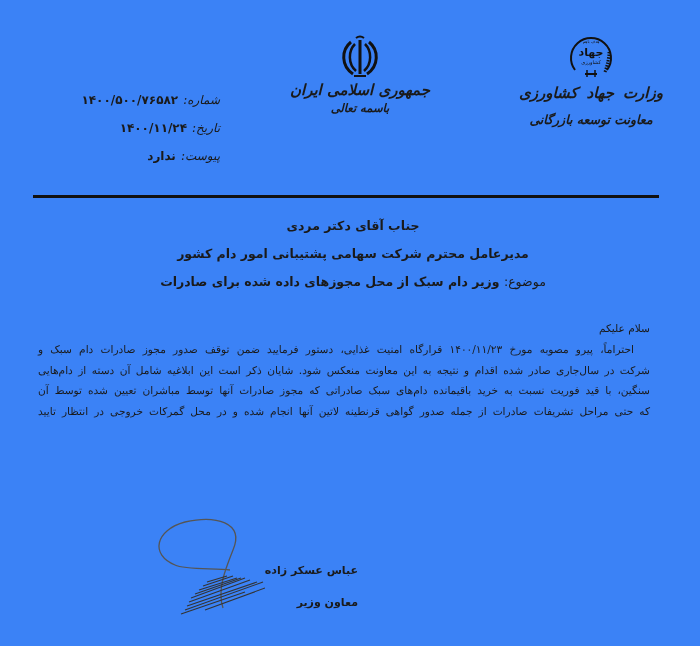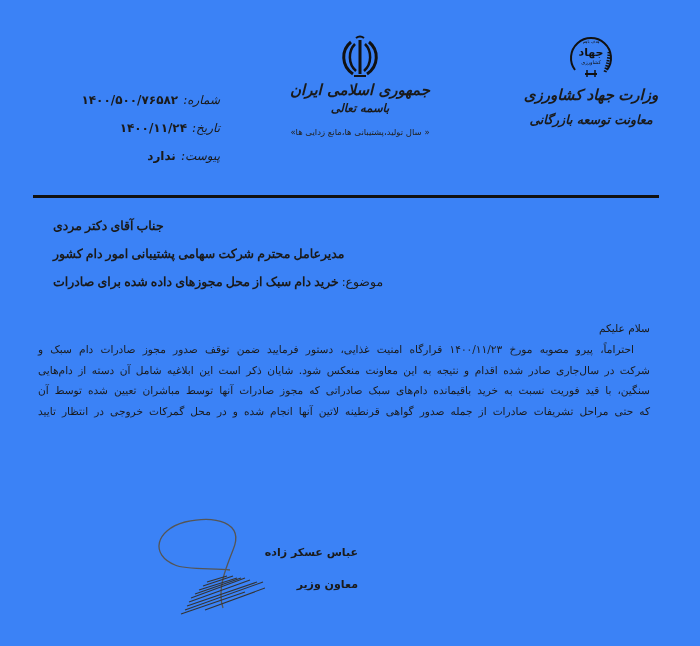--- a/index.html
+++ b/index.html
@@ -29,21 +29,21 @@
       width: 150px;
       text-align: center;
       direction: rtl;
     }
     .jahad-logo {
       width: 52px; height: 52px;
       margin: 0 auto 2px auto;
       position: relative;
     }
     .ministry-name {
-      font-family: Liberation Sans, sans-serif;
+      font-family: Liberation Mono, monospace;
       font-size: 15px;
       font-weight: bold;
       font-style: italic;
       line-height: 22px;
       margin-top: 0;
     }
     .deputy-name {
       font-family: "DejaVu Serif", serif;
       font-size: 12.5px;
       font-weight: bold;
@@ -115,22 +115,21 @@
       height: 3px;
       background: #111;
     }
     
     .addressee {
       position: absolute;
       right: 47px;
       top: 212px;
       width: 600px;
       direction: rtl;
-      text-align: left;
-      font-family: Liberation Serif, serif;
+      text-align: center;
     }
     .addr-line {
       font-weight: bold;
       font-size: 12.5px;
       line-height: 28px;
       white-space: nowrap;
     }
     .subject-line {
       font-size: 12.5px;
       line-height: 28px;
@@ -173,20 +172,21 @@
       top: 543px;
       width: 110px;
       direction: rtl;
       text-align: right;
     }
     .signer-name {
       font-size: 11px;
       font-weight: bold;
       line-height: 20px;
       white-space: nowrap;
+      margin-top: 18px;
     }
     .signer-title {
       font-size: 11px;
       font-weight: bold;
       line-height: 20px;
       margin-top: 12px;
       white-space: nowrap;
     }
     .signature-scribble {
       position: absolute;
@@ -225,21 +225,20 @@
         <path d="M18 10 C11 17 11 30 19 37" fill="none" stroke="#111" stroke-width="2.5"></path>
         <path d="M32 8 C42 16 42 32 30 40" fill="none" stroke="#111" stroke-width="3"></path>
         <path d="M28 10 C35 17 35 30 27 37" fill="none" stroke="#111" stroke-width="2.5"></path>
         <rect x="21.5" y="6" width="3" height="34" fill="#111"></rect>
         <path d="M19 4 Q23 1 27 4" fill="none" stroke="#111" stroke-width="2"></path>
         <path d="M17 42 L29 42" stroke="#111" stroke-width="2"></path>
       </svg>
     </div>
     <div class="republic-name">جمهوری اسلامی ایران</div>
     <div class="bismillah">باسمه تعالی</div>
-    <div class="slogan">« سال تولید،پشتیبانی ها،مانع زدایی ها»</div>
   </div>
 
   <div class="meta-block">
     <div class="meta-row">
       <span class="meta-label">شماره:</span>
       <span class="meta-value">۱۴۰۰/۵۰۰/۷۶۵۸۲</span>
     </div>
     <div class="meta-row">
       <span class="meta-label">تاریخ:</span>
       <span class="meta-value">۱۴۰۰/۱۱/۲۴</span>
@@ -250,21 +249,21 @@
     </div>
   </div>
 
   <div class="header-rule"></div>
 
   <div class="addressee">
     <div class="addr-line">جناب آقای دکتر مردی</div>
     <div class="addr-line">مدیرعامل محترم شرکت  سهامی پشتیبانی امور دام کشور</div>
     <div class="subject-line">
       <span class="subject-label">موضوع:</span>
-      <span>خرید دام سبک از محل مجوزهای داده شده برای صادرات</span>
+      <span>وزیر دام سبک از محل مجوزهای داده شده برای صادرات</span>
     </div>
   </div>
 
   <div class="letter-body">
     <div class="greeting">سلام علیکم</div>
     <div class="body-line first">احتراماً، پیرو مصوبه مورخ ۱۴۰۰/۱۱/۲۳ قرارگاه امنیت غذایی، دستور فرمایید ضمن توقف صدور مجوز صادرات دام سبک و</div>
     <div class="body-line">شرکت در سال‌جاری صادر شده اقدام و نتیجه به این معاونت منعکس شود. شایان ذکر است این ابلاغیه شامل آن دسته از دام‌هایی</div>
     <div class="body-line">سنگین، با قید فوریت نسبت به خرید باقیمانده دام‌های سبک صادراتی که مجوز صادرات آنها توسط مباشران تعیین شده توسط آن</div>
     <div class="body-line">که حتی مراحل تشریفات صادرات از جمله صدور گواهی قرنطینه لاتین آنها انجام شده و در محل گمرکات خروجی در انتظار تایید</div>
   </div>

